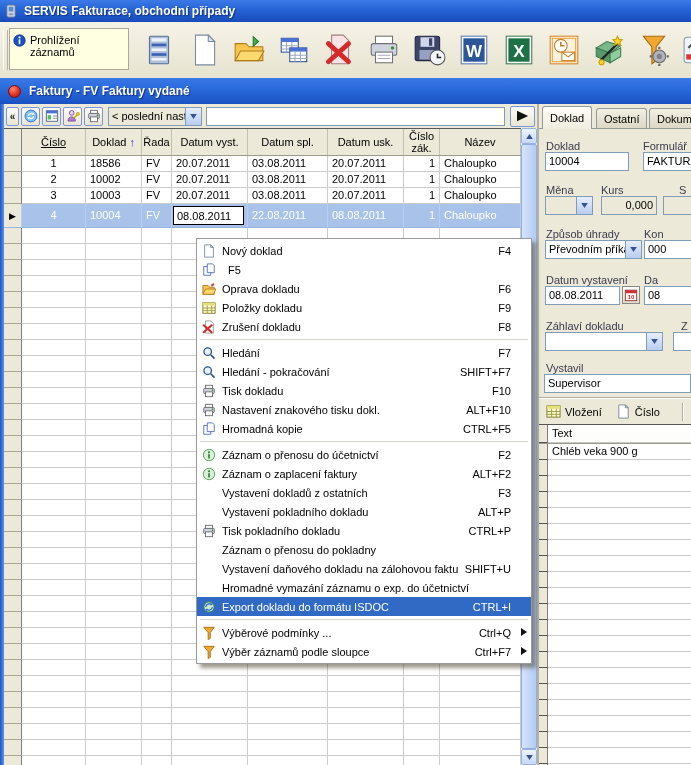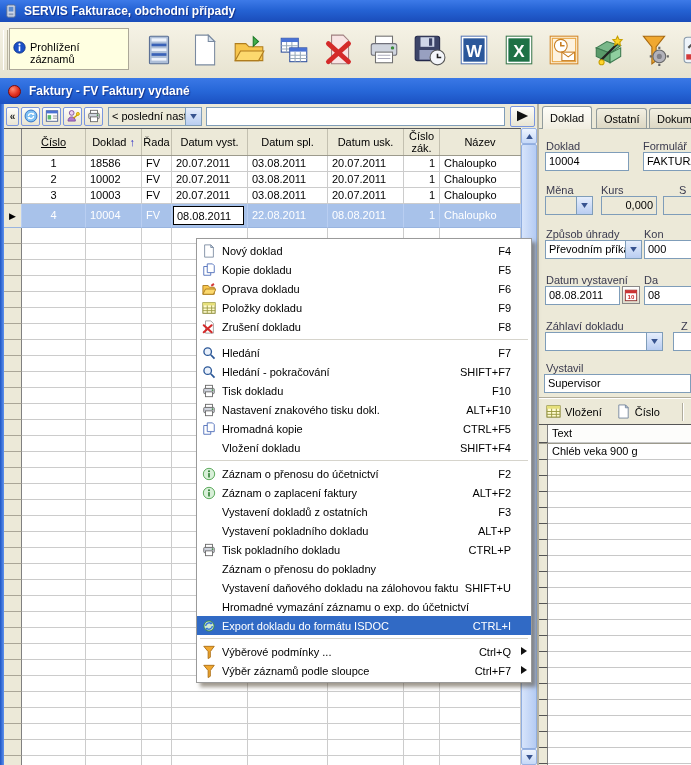--- a/index.html
+++ b/index.html
@@ -14,21 +14,21 @@
     display:flex;align-items:center;padding-left:4px;box-sizing:border-box;color:#fff;
     font-weight:bold;font-size:12px;text-shadow:1px 1px 1px #12318a;}
   #titlebar .icon{width:15px;height:15px;margin-right:5px;}
 
   
   #toolbar{position:absolute;left:0;top:22px;width:691px;height:56px;
     background:linear-gradient(180deg,#f6f3e7,#e7e3d0);border-bottom:1px solid #c9c5b1;}
   #toolbar-grip{position:absolute;left:3px;top:8px;width:3px;height:40px;
     border-left:1px solid #fff;border-right:1px solid #b8b4a0;}
   #status-box{position:absolute;left:9px;top:6px;width:120px;height:42px;background:#ffffe1;
-    border:1px solid #aca899;display:flex;align-items:flex-start;padding:12px 3px;box-sizing:border-box;}
+    border:1px solid #aca899;display:flex;align-items:flex-start;padding:5px 3px;box-sizing:border-box;}
   #status-box .icon{width:13px;height:13px;margin-right:4px;flex:none;}
   #toolbar-icons{position:absolute;left:140px;top:9px;display:flex;gap:7px;}
   .tb-btn{width:38px;height:38px;display:flex;align-items:center;justify-content:center;}
   .tb-btn svg{width:34px;height:34px;}
 
   
   #inner-title{position:absolute;left:0;top:78px;width:691px;height:26px;
     background:linear-gradient(180deg,#3a78e6 0%,#2767d8 50%,#1b51c2 100%);
     display:flex;align-items:center;padding-left:8px;box-sizing:border-box;color:#fff;
     font-weight:bold;font-size:12px;text-shadow:1px 1px 1px #12318a;}
@@ -1021,21 +1021,20 @@
       <span class="lbl">Nový doklad</span>
       <span class="sc">F4</span>
     </div>
     <div class="mi">
       <span class="mic">
         <svg viewBox="0 0 16 16">
           <path d="M2 4h6l2 2v8H2z" fill="#fff" stroke="#4a6ab8"></path>
           <path d="M6 1h6l2 2v8H6z" fill="#fff" stroke="#4a6ab8"></path>
         </svg>
       </span>
-      <span class="lbl">Kopie dokladu</span>
       <span class="sc">F5</span>
     </div>
     <div class="mi">
       <span class="mic">
         <svg viewBox="0 0 16 16">
           <path d="M1 4h6l1.5 2H14v8H1z" fill="#f7c64d" stroke="#a8781e"></path>
           <path d="M1 14l3-6h12l-3 6z" fill="#fcd96e" stroke="#a8781e"></path>
           <path d="M10 3.5l3-2.3 1.3 1.8-3 2.3z" fill="#d43a3a"></path>
         </svg>
       </span>
@@ -1110,25 +1109,20 @@
     </div>
     <div class="mi">
       <span class="mic">
         <svg viewBox="0 0 16 16">
           <path d="M2 4h6l2 2v8H2z" fill="#fff" stroke="#4a6ab8"></path>
           <path d="M6 1h6l2 2v8H6z" fill="#fff" stroke="#4a6ab8"></path>
         </svg>
       </span>
       <span class="lbl">Hromadná kopie</span>
       <span class="sc">CTRL+F5</span>
-    </div>
-    <div class="mi">
-      <span class="mic"></span>
-      <span class="lbl">Vložení dokladu</span>
-      <span class="sc">SHIFT+F4</span>
     </div>
     <div class="msep"></div>
     <div class="mi">
       <span class="mic">
         <svg viewBox="0 0 16 16">
           <circle cx="8" cy="8" r="6.5" fill="#d9f0d9" stroke="#4aa04a"></circle>
           <rect x="7.1" y="7" width="1.8" height="5" fill="#2e7d32"></rect>
           <circle cx="8" cy="4.8" r="1.2" fill="#2e7d32"></circle>
         </svg>
       </span>

